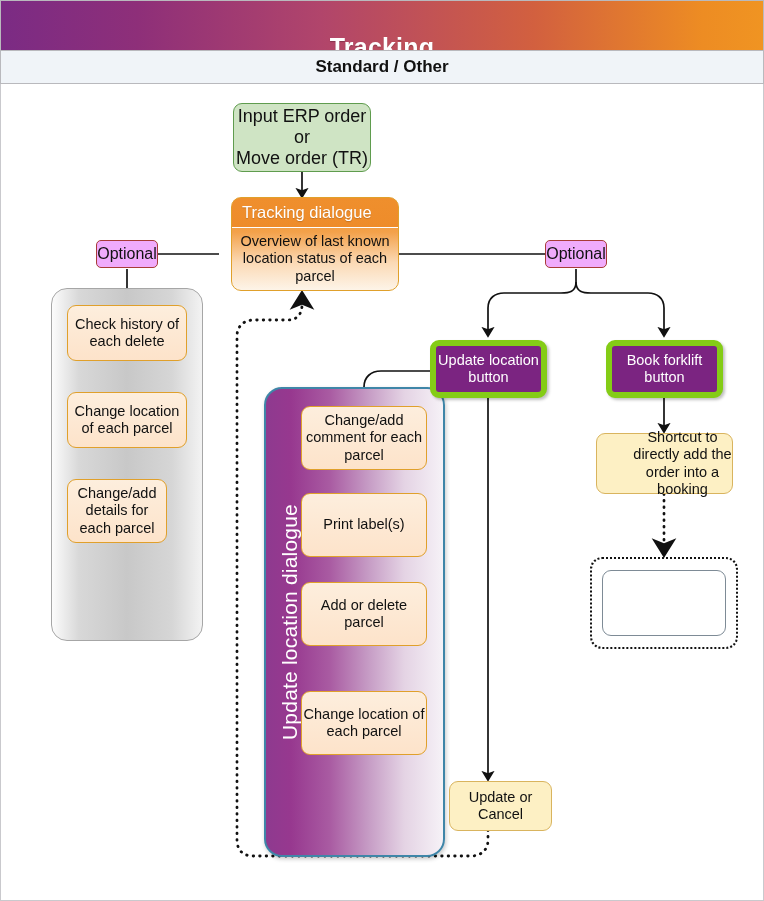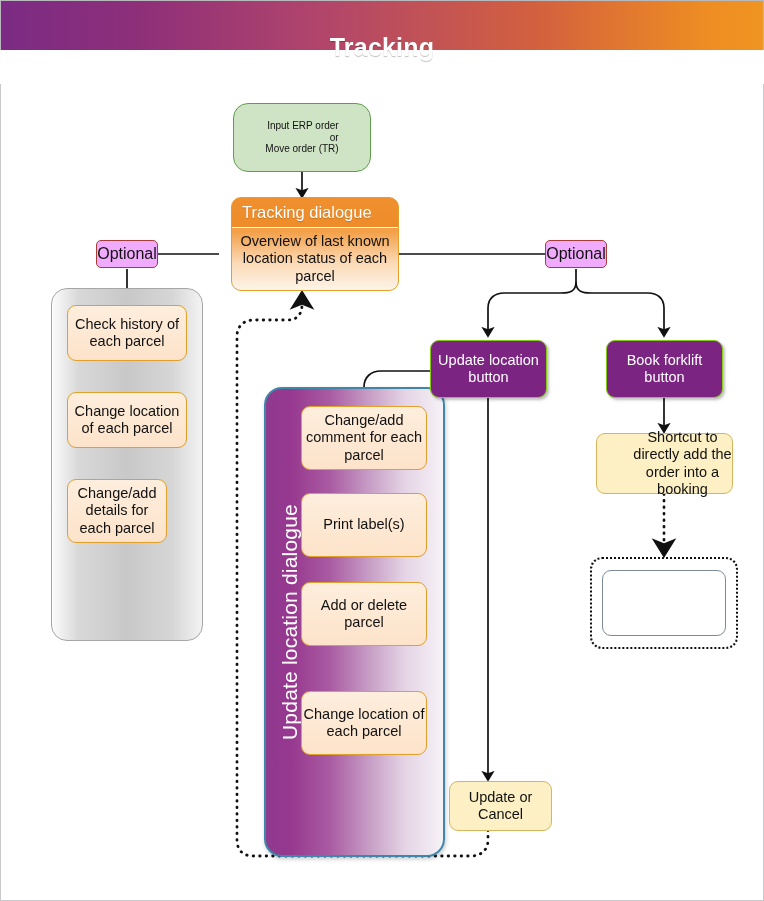--- a/index.html
+++ b/index.html
@@ -61,24 +61,23 @@
     display: flex; align-items: center; justify-content: center;
     text-align: center;
     line-height: 1.18;
     z-index: 3;
   }
 
   
   .n-start {
     background: #cfe4c4;
     border: 1.4px solid #5f9c4e;
-    border-radius: 15px;
+    border-radius: 9px;
     color: #111;
-    font-size: 10px;
-    text-align: right;
+    font-size: 18px;
   }
 
   
   .dlg-track {
     position: absolute;
     border: 1.4px solid #e0a02b;
     border-radius: 10px;
     overflow: hidden;
     background: linear-gradient(to bottom, #f0902f 0%, #f3a14a 37%, #fbd9b4 70%, #fdf4e8 100%);
     z-index: 3;
@@ -124,21 +123,21 @@
     background: linear-gradient(to bottom,#fdeedd,#fde3ca);
     border: 1.5px solid #e0a02b;
     border-radius: 9px;
     font-size: 14.5px; color: #111;
     z-index: 4;
   }
 
   
   .n-purple {
     background: #7b2481;
-    border: 1px solid #84cc16;
+    border: 6px solid #84cc16;
     border-radius: 9px;
     color: #ffffff;
     font-size: 14.5px;
     box-shadow: 2px 2px 3px rgba(0,0,0,.25);
   }
 
   
   .n-yellow {
     background: #fdf0c4;
     border: 1.5px solid #d9b45e;
@@ -191,20 +190,23 @@
     background: linear-gradient(to bottom, #1d3245 0%, #2b475d 20%, #4e6валь 38%, #8ea2b1 68%, #e1e6ea 100%);
   }
 </style>
 </head>
 <body>
 
 <div id="page">
 
   <div id="title-bar">
     <div class="t">Tracking</div>
+  </div>
+  <div id="sub-bar">
+    <div class="t">Standard / Other</div>
   </div>
 
   <div id="canvas">
 
     <svg id="wires" viewBox="0 0 764 817">
       <defs>
         <marker id="ar" markerWidth="9" markerHeight="9" refX="5.4" refY="4.5" orient="auto" markerUnits="strokeWidth">
           <path d="M0,0.6 L6.4,4.5 L0,8.4 L1.5,4.5 Z" fill="#111"></path>
         </marker>
         <marker id="ar2" markerWidth="10" markerHeight="10" refX="5.6" refY="5" orient="auto" markerUnits="strokeWidth">
@@ -262,21 +264,21 @@
     <div class="node n-optional" style="left:95px; top:156px; width:62px; height:28px;">
       <span>Optional</span>
     </div>
     <div class="node n-optional" style="left:544px; top:156px; width:62px; height:28px;">
       <span>Optional</span>
     </div>
 
     <div class="grp-gray" style="left:50px; top:204px; width:152px; height:353px;"></div>
 
     <div class="node n-peach" style="left:66px; top:221px; width:120px; height:56px;">
-      <span>Check history of each parcel</span>
+      <span>Check history of each delete</span>
     </div>
     <div class="node n-peach" style="left:66px; top:308px; width:120px; height:56px;">
       <span>Change location of each parcel</span>
     </div>
     <div class="node n-peach" style="left:66px; top:395px; width:100px; height:64px;">
       <span>Change/add details for each parcel</span>
     </div>
 
     <div class="node n-purple" style="left:429px; top:256px; width:117px; height:58px;">
       <span>Update location button</span>

